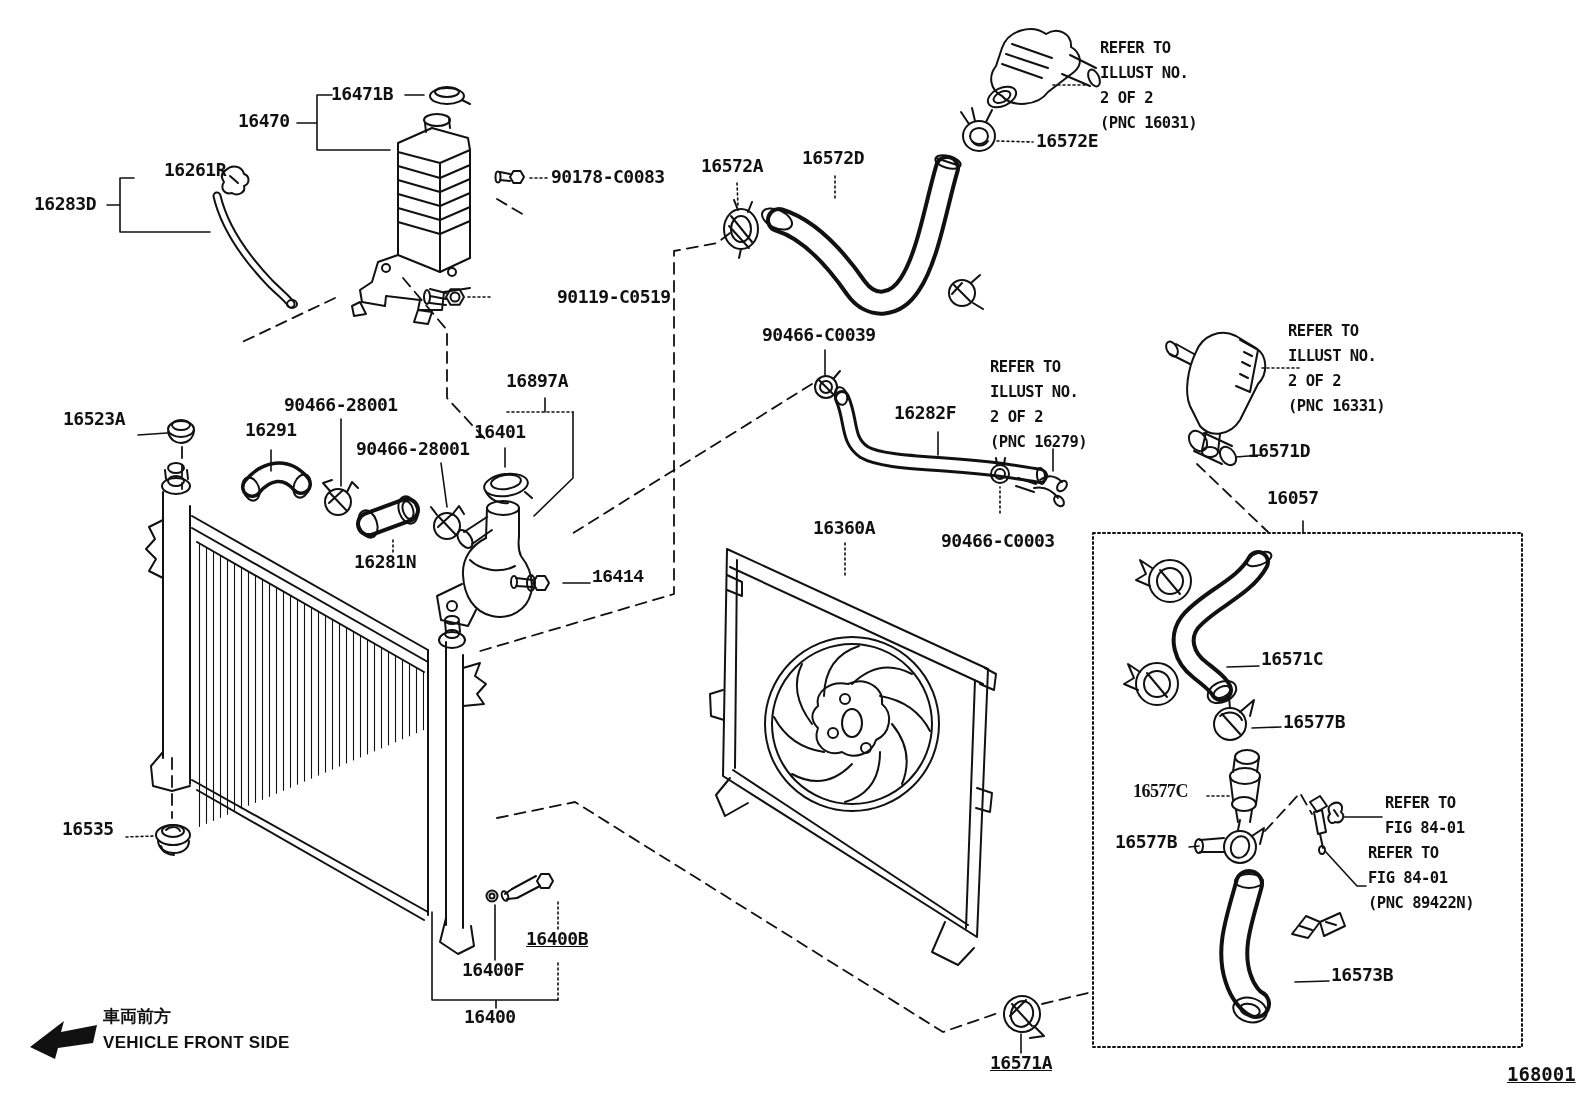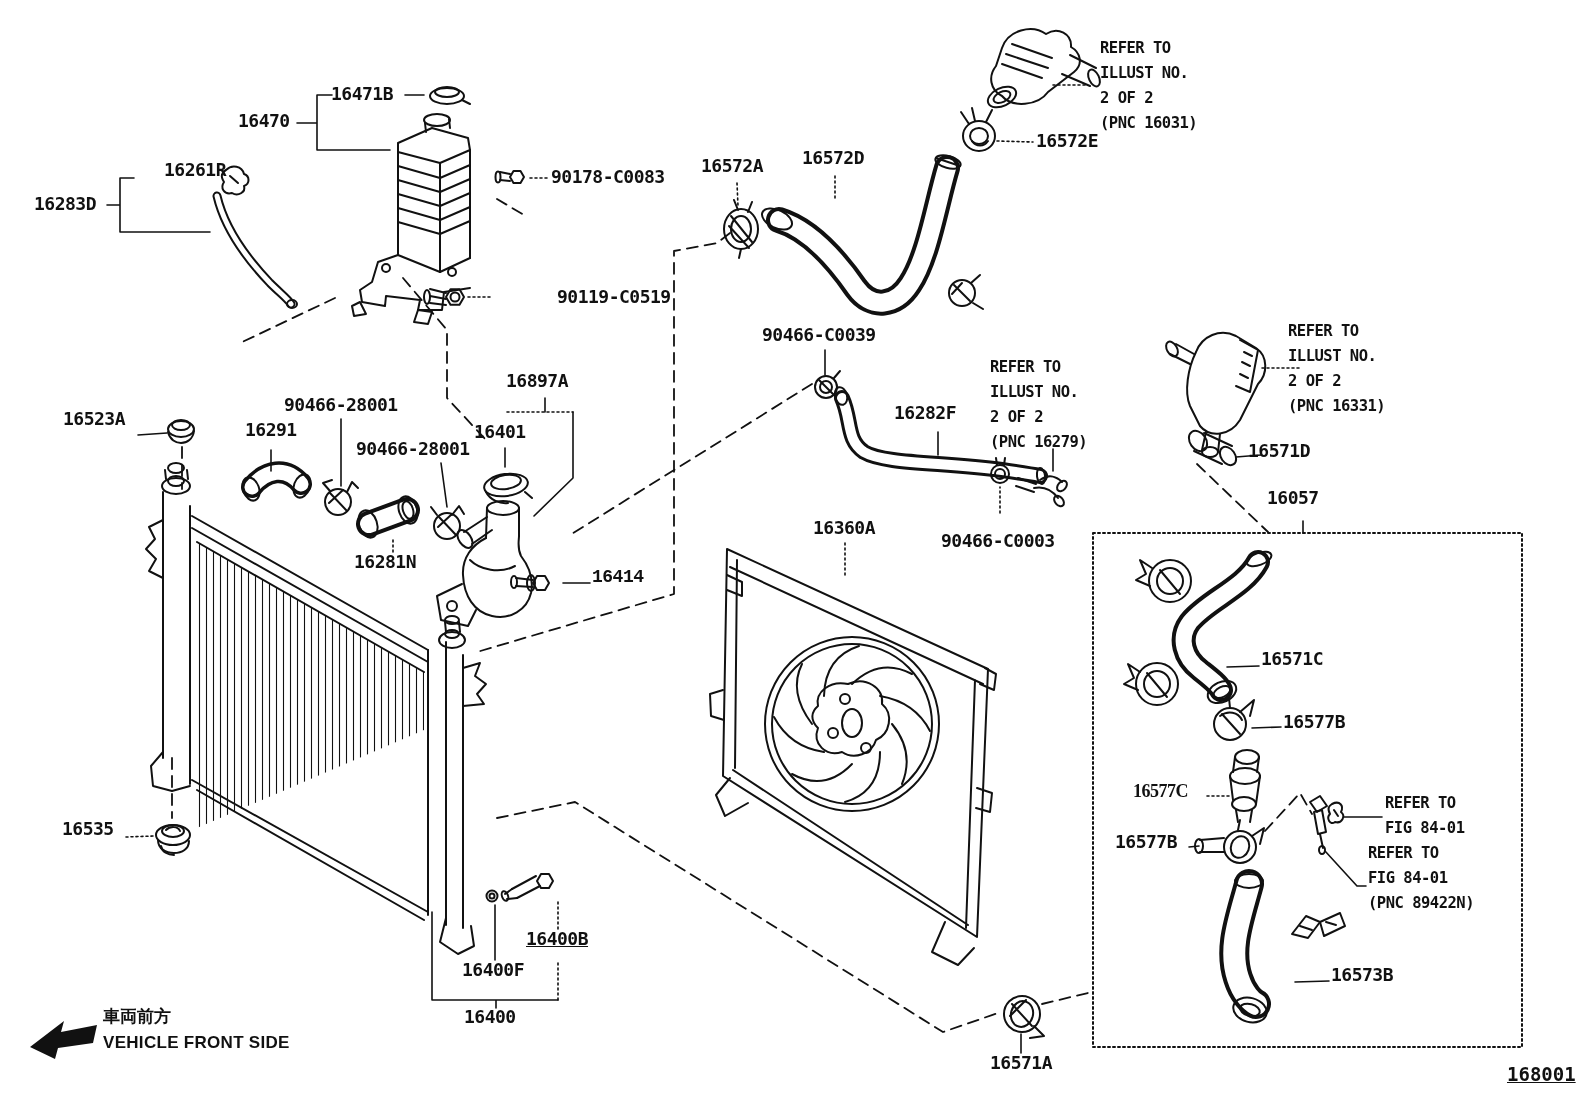--- a/index.html
+++ b/index.html
@@ -432,20 +432,20 @@
       <div class="lbl pn" style="left: 1261px; top: 650px;">16571C</div>
       <div class="lbl pn" style="left: 1283px; top: 713px;">16577B</div>
       <div class="lbl pn" style="left: 1133px; top: 782px; font-family: Liberation Serif, serif;">16577C</div>
       <div class="lbl pn" style="left: 1115px; top: 833px;">16577B</div>
       <div class="lbl note" style="left: 1385px; top: 791px;">REFER TO
 FIG 84-01</div>
       <div class="lbl note" style="left: 1368px; top: 841px;">REFER TO
 FIG 84-01
 (PNC 89422N)</div>
       <div class="lbl pn" style="left: 1331px; top: 966px;">16573B</div>
-      <div class="lbl pn" style="left: 990px; top: 1054px;">16571A</div>
+      <div class="lbl pn" style="left: 990px; top: 1054px; text-decoration: underline;">16571A</div>
     </div>
 
 <div class="jp" style="left:103px;top:1008px">車両前方</div>
 <div class="en" style="left:103px;top:1034px">VEHICLE FRONT SIDE</div>
 <div class="fig" style="left:1507px;top:1065px">168001</div>
 
 </div>
 
 </body></html>

